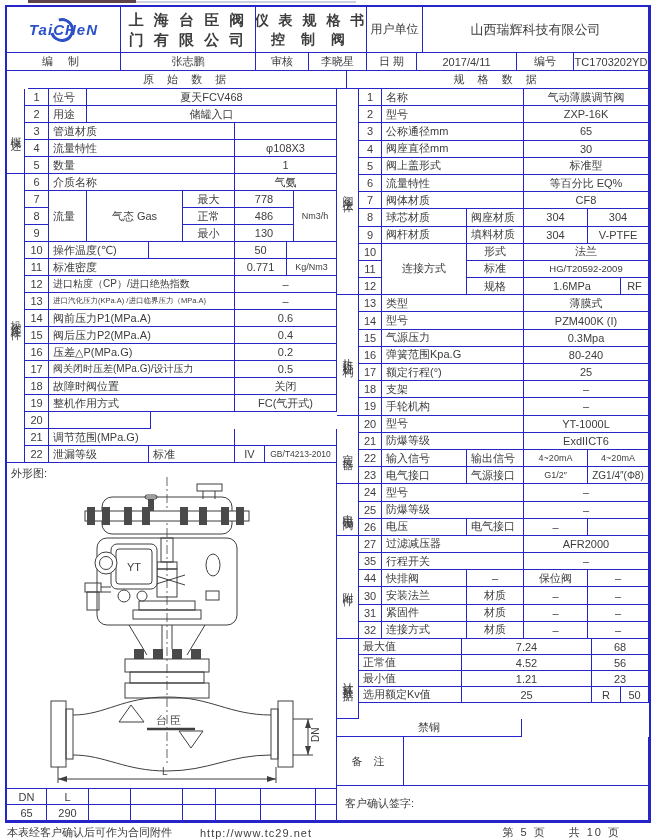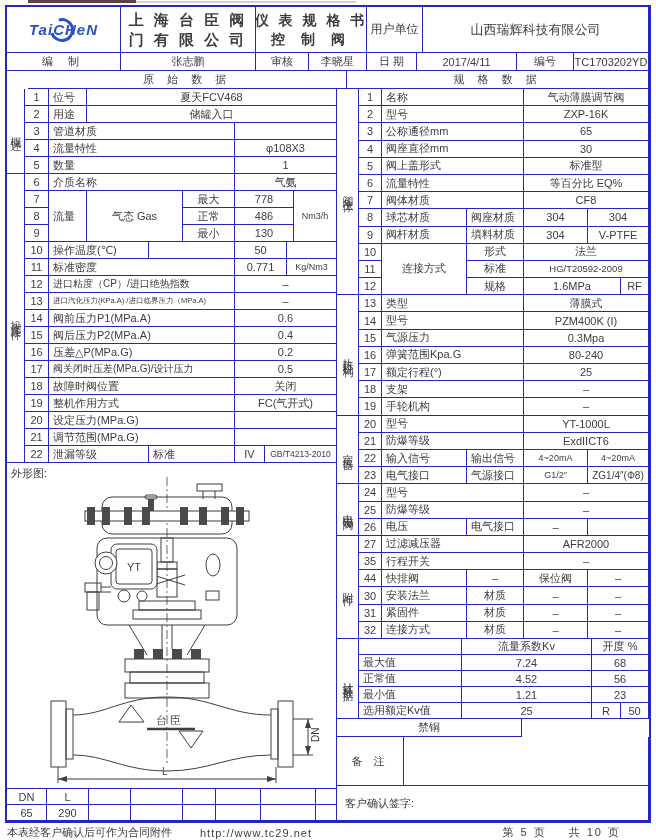--- a/index.html
+++ b/index.html
@@ -192,21 +192,20 @@
             <div class="c lab" style="width:186px">故障时阀位置</div>
             <div class="c" style="width:102px">关闭</div>
           </div>
           <div class="r lr">
             <div class="c num">19</div>
             <div class="c lab" style="width:186px">整机作用方式</div>
             <div class="c" style="width:102px">FC(气开式)</div>
           </div>
           <div class="r lr">
             <div class="c num">20</div>
-            <div class="c lab" style="width:186px">设定压力(MPa.G)</div>
             <div class="c" style="width:102px"></div>
           </div>
           <div class="r lr">
             <div class="c num">21</div>
             <div class="c lab" style="width:186px">调节范围(MPa.G)</div>
             <div class="c" style="width:102px"></div>
           </div>
           <div class="r lr">
             <div class="c num">22</div>
             <div class="c lab" style="width:100px">泄漏等级</div>
@@ -520,25 +519,20 @@
           </div>
           <div class="r rr">
             <div class="c rnum">32</div>
             <div class="c lab" style="width:85px">连接方式</div>
             <div class="c" style="width:57px">材质</div>
             <div class="c" style="width:64px">–</div>
             <div class="c" style="width:61px">–</div>
           </div>
 
           <div class="r cr">
-            <div class="c" style="width:103px;height:16px"></div>
-            <div class="c" style="width:130px;height:16px">流量系数Kv</div>
-            <div class="c" style="width:57px;height:16px">开度  %</div>
-          </div>
-          <div class="r cr">
             <div class="c lab" style="width:103px;height:16px">最大值</div>
             <div class="c" style="width:130px;height:16px">7.24</div>
             <div class="c" style="width:57px;height:16px">68</div>
           </div>
           <div class="r cr">
             <div class="c lab" style="width:103px;height:16px">正常值</div>
             <div class="c" style="width:130px;height:16px">4.52</div>
             <div class="c" style="width:57px;height:16px">56</div>
           </div>
           <div class="r cr">

